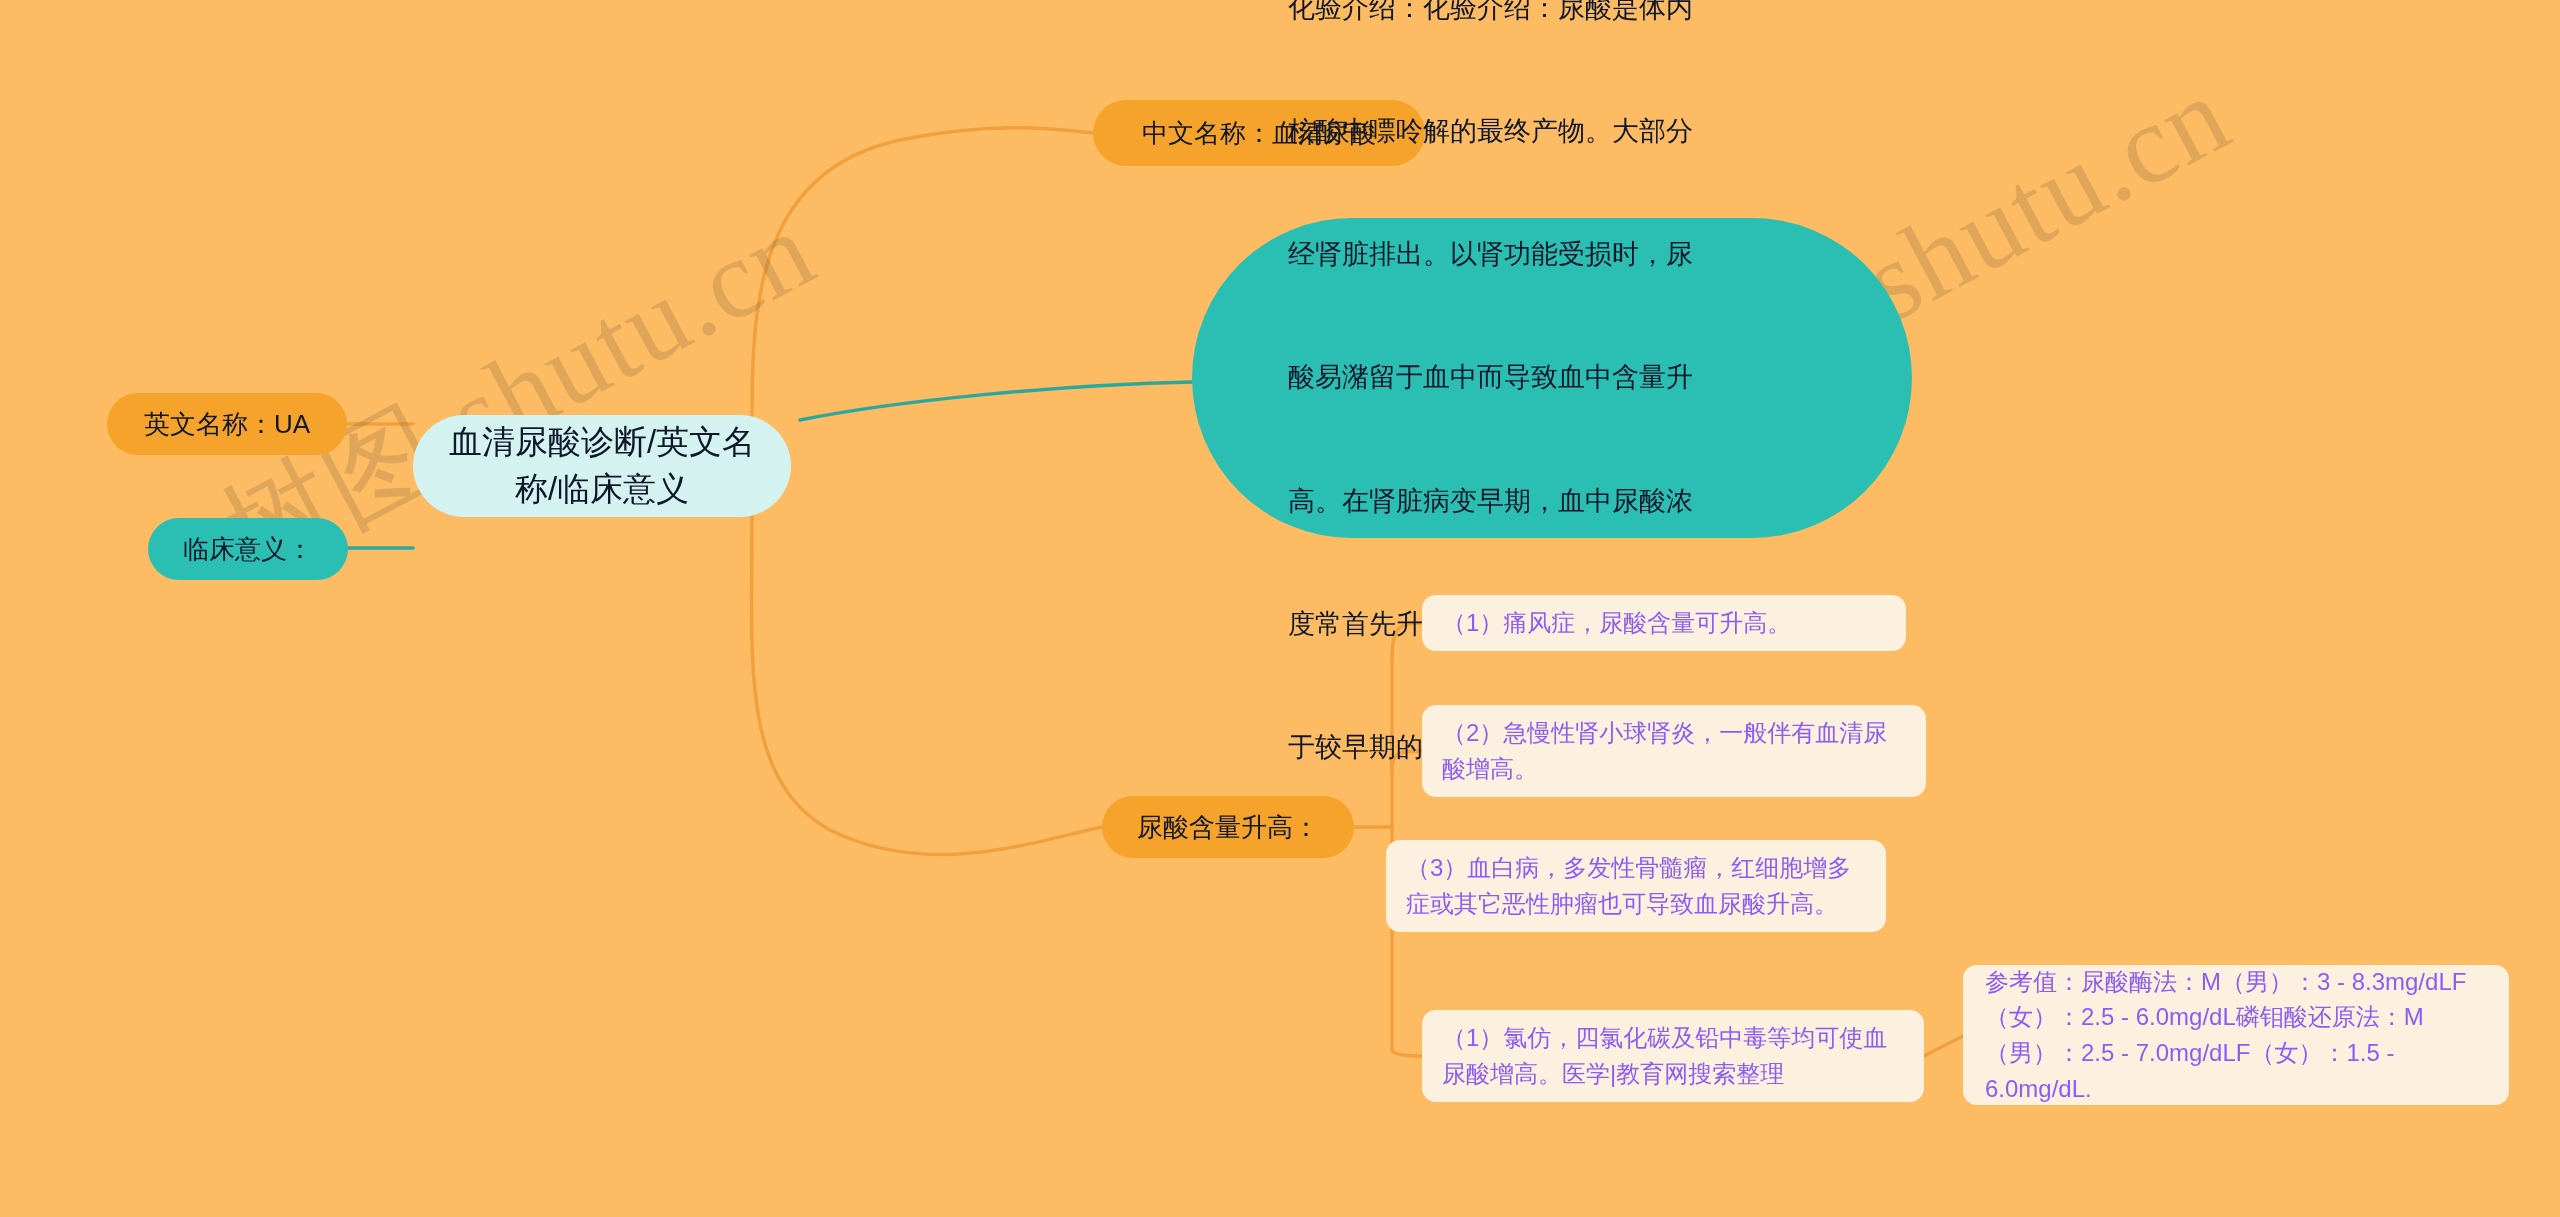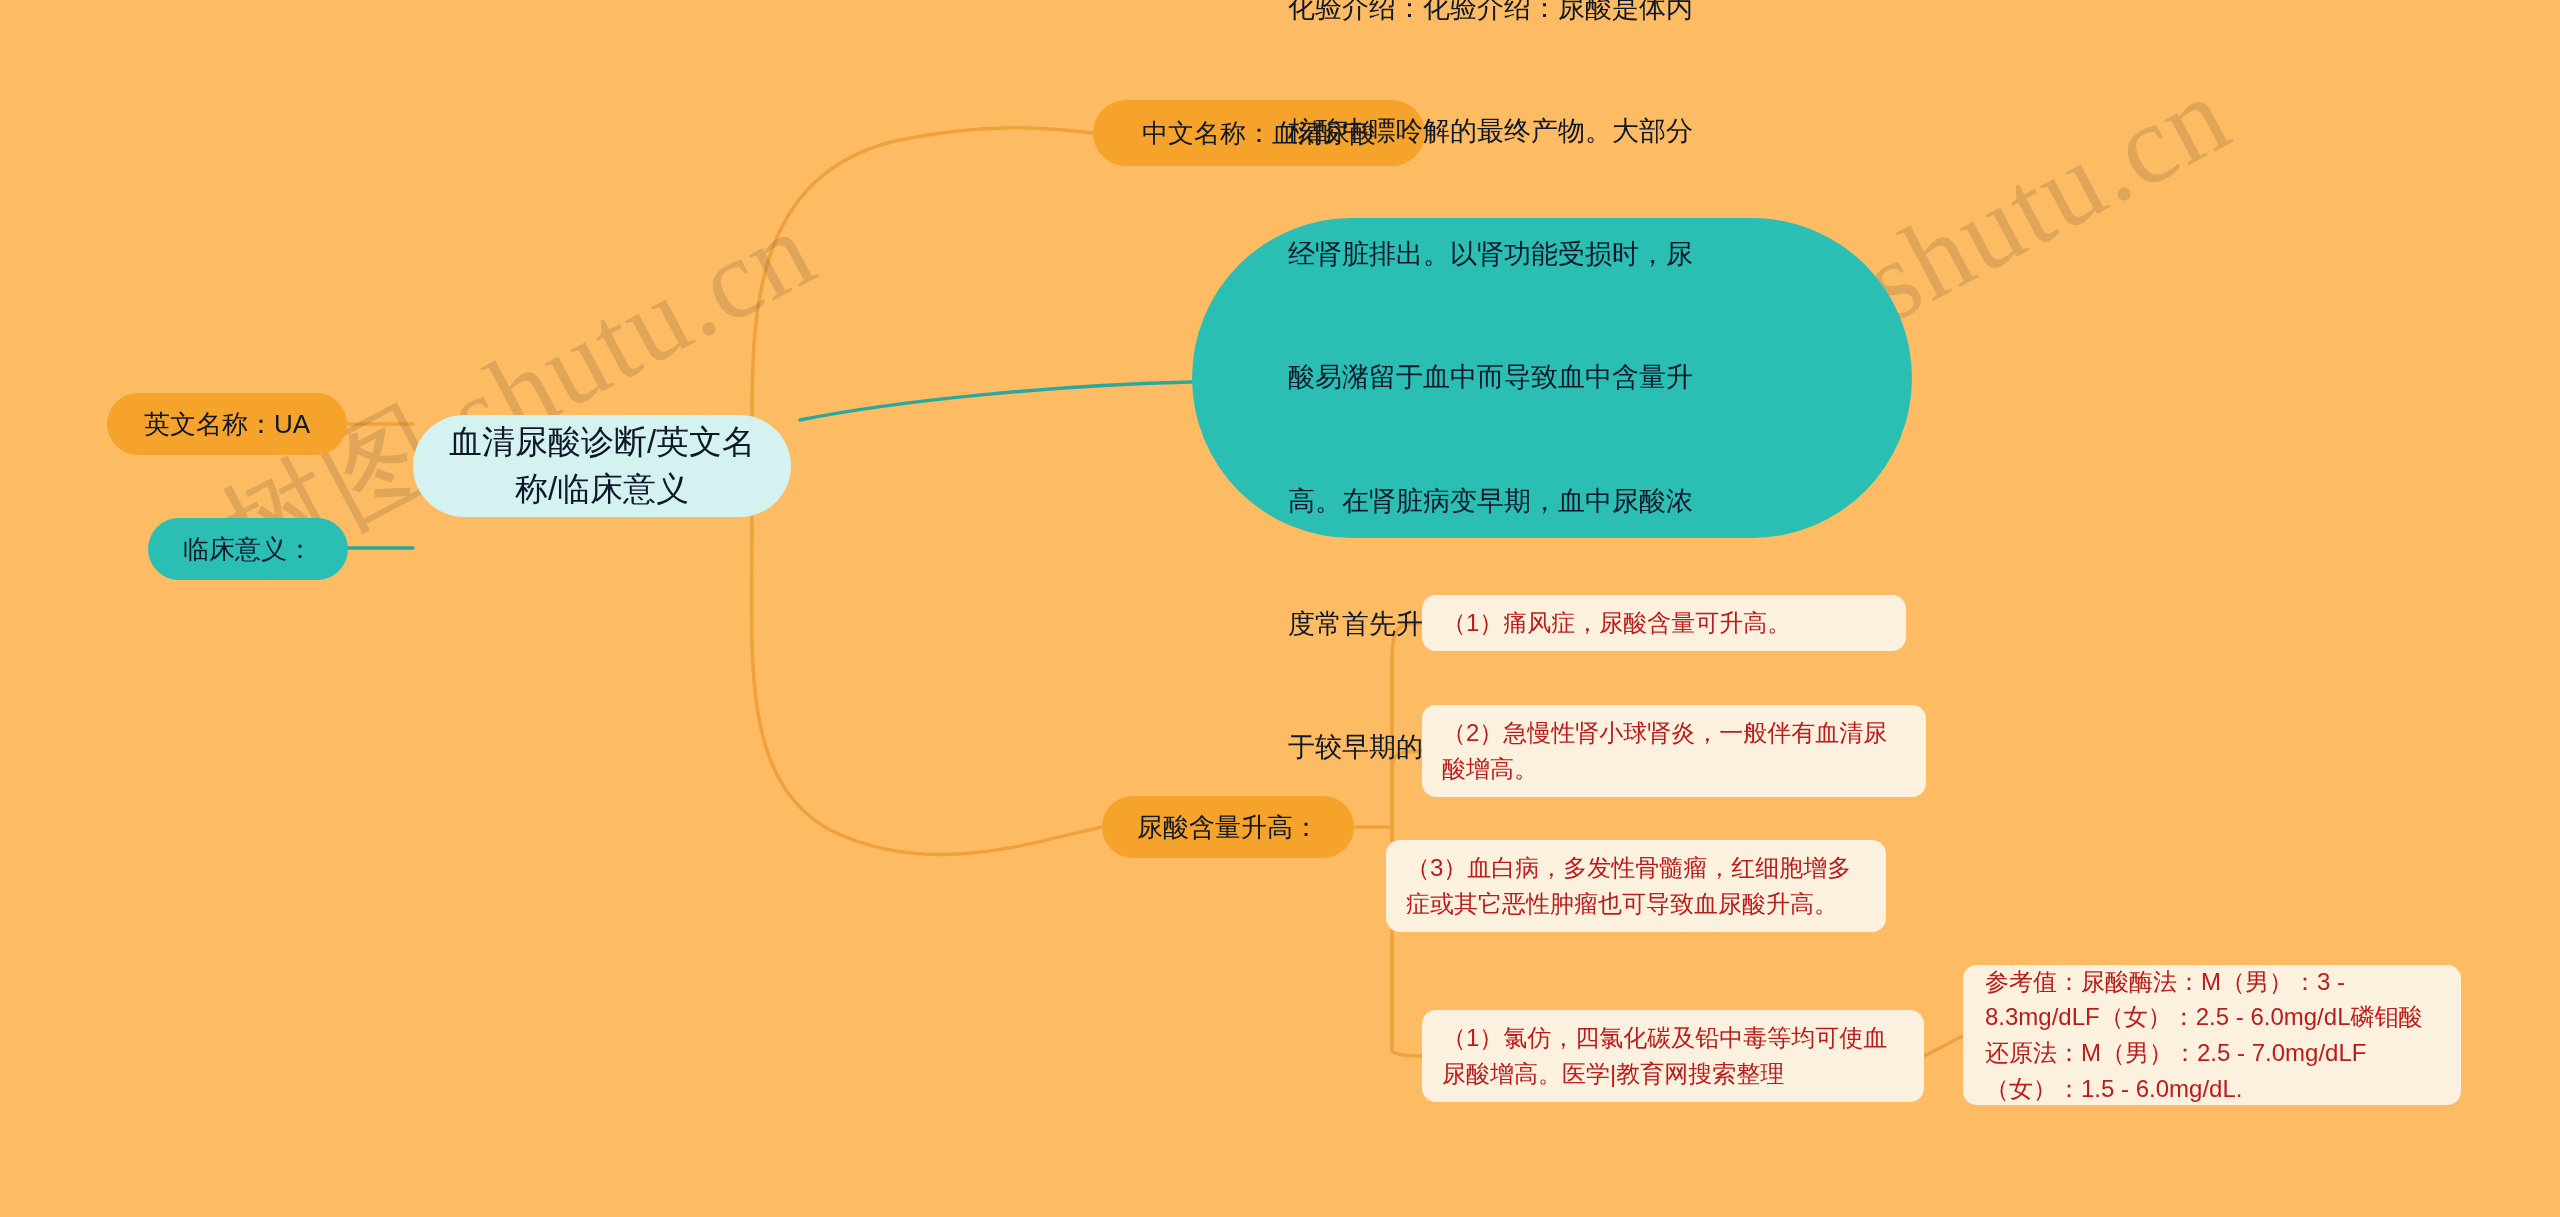--- a/index.html
+++ b/index.html
@@ -117,32 +117,32 @@
     justify-content: flex-start;
     line-height: 1.52;
   }
   #node-desc span { display: block; }
 
   
   .leaf {
     background: #FCF1DF;
     border-radius: 14px;
     font-size: 24px;
-    color: #b91c1c;
+    color: #8b5cf6;
     text-align: left;
     justify-content: flex-start;
     padding: 14px 20px;
     line-height: 1.48;
   }
   #leaf-1 { left: 1422px; top: 595px; width: 484px; height: 56px; }
   #leaf-2 { left: 1422px; top: 705px; width: 504px; height: 92px; }
   #leaf-3 { left: 1386px; top: 840px; width: 500px; height: 92px; }
   #leaf-4 { left: 1422px; top: 1010px; width: 502px; height: 92px; }
   #leaf-ref {
-    left: 1963px; top: 965px; width: 498px; height: 140px;
+    left: 1963px; top: 965px; width: 546px; height: 140px;
     padding: 16px 22px;
   }
 </style>
 </head>
 <body>
 
 <div id="canvas">
 
   <svg id="links" viewBox="0 0 2560 1217" preserveAspectRatio="none">
     <g fill="none" stroke="#F0A03C" stroke-width="3.5" stroke-linecap="round">

